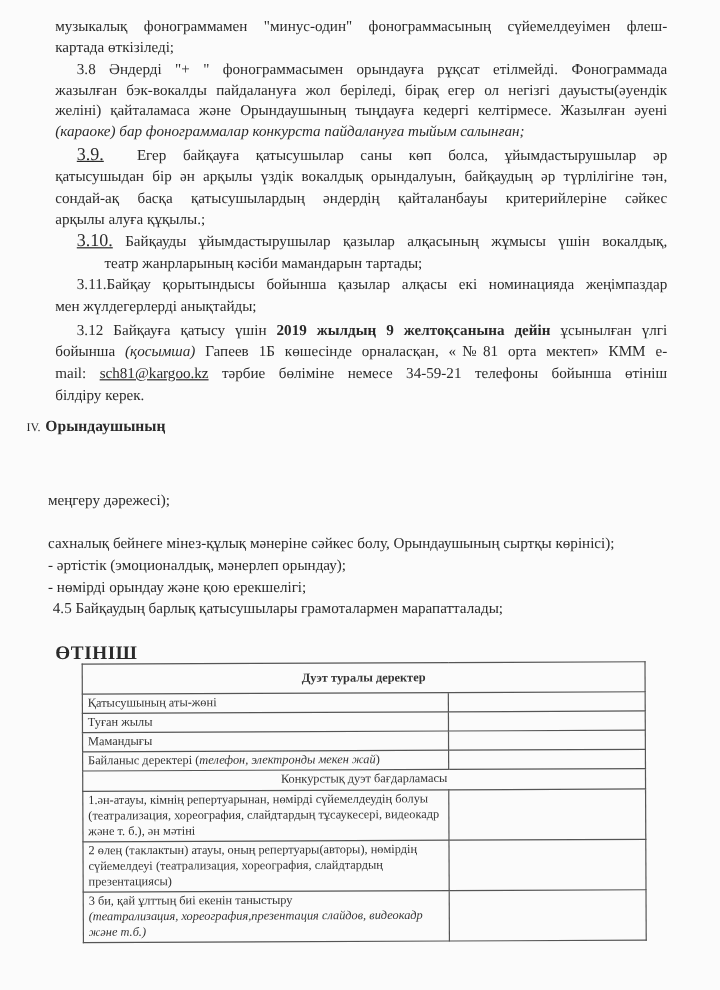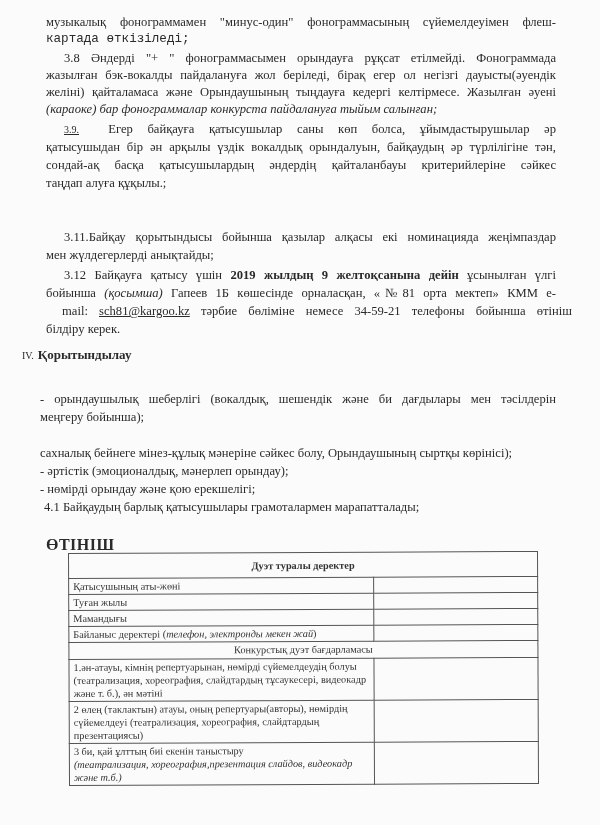--- a/index.html
+++ b/index.html
@@ -9,21 +9,21 @@
       font-family: "Liberation Serif", serif;
       color: #2a2a2a;
       position: relative;
     }
     .page { position: absolute; left: 0; top: 0; width: 600px; height: 825px; }
     .p { position: absolute; font-size: 12.6px; line-height: 16.5px; margin: 0; }
     .just { text-align: justify; text-align-last: justify; }
     .b { font-weight: bold; }
     .i { font-style: italic; }
     .u { text-decoration: underline; }
-    .small { font-size: 10px; text-decoration: underline; }
+    .small { font-size: 15px; text-decoration: underline; }
     .h-sec { font-weight: bold; font-size: 13px; }
     .roman { font-size: 10px; margin-right: 4px; }
     .title { position: absolute; left: 46px; top: 536px; font-size: 16px; font-weight: bold; letter-spacing: 0.5px; }
     table.form {
       position: absolute; left: 68px; top: 553px; width: 470px;
       border-collapse: collapse; font-size: 10.3px; line-height: 13px;
       transform: rotate(-0.25deg); transform-origin: left top;
     }
     table.form td {
       border: 1px solid #555; padding: 1px 4px; vertical-align: top; color: #333;
@@ -33,48 +33,49 @@
     table.form td.sub { text-align: center; height: 14px; }
     table.form tr.row td { height: 12px; }
     .clip { position: absolute; left: 0; top: 805px; width: 600px; height: 30px; background: #fbfbfb; }
   </style>
 </head>
 <body>
 
 <div class="page">
 
   <p class="p just" style="left:46px; top:14px; width:510px;">музыкалық фонограммамен "минус-один" фонограммасының сүйемелдеуімен флеш-</p>
-  <p class="p" style="left:46px; top:31px;font-family:Liberation Mono, monospace;">картада өткізіледі;</p>
+  <p class="p" style="left:46px; top:31px;">картада өткізіледі;</p>
 
   <p class="p just" style="left:64px; top:50px; width:492px;"><span>3.8</span> <span>Әндерді "+ " фонограммасымен орындауға рұқсат етілмейді. Фонограммада</span></p>
   <p class="p just" style="left:46px; top:67px; width:510px;">жазылған бэк-вокалды пайдалануға жол беріледі, бірақ егер ол негізгі дауысты(әуендік</p>
   <p class="p just" style="left:46px; top:84px; width:510px;">желіні) қайталамаса және Орындаушының тыңдауға кедергі келтірмесе. Жазылған әуені</p>
   <p class="p" style="left:46px; top:101px;font-style:italic;">(караоке) бар фонограммалар конкурста пайдалануға тыйым салынған;</p>
 
   <p class="p just" style="left:64px; top:121px; width:492px;"><span class="small">3.9.</span>&nbsp; <span>Егер байқауға қатысушылар саны көп болса, ұйымдастырушылар әр</span></p>
   <p class="p just" style="left:46px; top:139px; width:510px;">қатысушыдан бір ән арқылы үздік вокалдық орындалуын, байқаудың әр түрлілігіне тән,</p>
   <p class="p just" style="left:46px; top:157px; width:510px;">сондай-ақ басқа қатысушылардың әндердің қайталанбауы критерийлеріне сәйкес</p>
-  <p class="p" style="left:46px; top:175px;">таңдап алуға құқылы.;</p>
+  <p class="p" style="left:46px; top:175px;">арқылы алуға құқылы.;</p>
 
+  <p class="p just" style="left:64px; top:193px; width:492px;"><span class="small">3.10.</span> <span>Байқауды ұйымдастырушылар қазылар алқасының жұмысы үшін вокалдық,</span></p>
+  <p class="p" style="left:87px; top:211px;">театр жанрларының кәсіби мамандарын тартады;</p>
 
   <p class="p just" style="left:64px; top:229px; width:492px;">3.11.Байқау қорытындысы бойынша қазылар алқасы екі номинацияда жеңімпаздар</p>
   <p class="p" style="left:46px; top:247px;">мен жүлдегерлерді анықтайды;</p>
 
   <p class="p just" style="left:64px; top:267px; width:492px;"><span>3.12 Байқауға қатысу үшін </span><span class="b">2019 жылдың 9 желтоқсанына дейін</span><span> ұсынылған үлгі</span></p>
   <p class="p just" style="left:46px; top:285px; width:510px;"><span>бойынша </span><span class="i">(қосымша)</span><span>  Гапеев 1Б көшесінде орналасқан, «№81 орта мектеп» КММ е-</span></p>
-  <p class="p just" style="left:46px; top:303px; width:510px;margin-left:16px;"><span>mail: </span><span class="u">sch81@kargoo.kz</span><span> тәрбие бөліміне немесе 34-59-21 телефоны бойынша өтініш</span></p>
+  <p class="p just" style="left:46px; top:303px; width:510px;"><span>mail: </span><span class="u">sch81@kargoo.kz</span><span> тәрбие бөліміне немесе 34-59-21 телефоны бойынша өтініш</span></p>
   <p class="p" style="left:46px; top:321px;">білдіру керек.</p>
 
-  <p class="p" style="left:22px; top:347px;"><span class="roman">IV.</span><span class="h-sec">Қорытындылау</span></p>
-  <p class="p just" style="left:40px; top:391px; width:516px;">- орындаушылық шеберлігі (вокалдық, шешендік және би дағдылары мен тәсілдерін</p>
-  <p class="p" style="left:40px; top:409px;">меңгеру   бойынша);</p>
+  <p class="p" style="left:22px; top:347px;"><span class="roman">IV.</span><span class="h-sec">Орындаушының</span></p>
+  <p class="p" style="left:40px; top:409px;">меңгеру   дәрежесі);</p>
   <p class="p" style="left:40px; top:445px;">сахналық бейнеге мінез-құлық мәнеріне сәйкес болу, Орындаушының сыртқы көрінісі);</p>
   <p class="p" style="left:40px; top:463px;">- әртістік (эмоционалдық, мәнерлеп орындау);</p>
   <p class="p" style="left:40px; top:481px;">- нөмірді орындау және қою ерекшелігі;</p>
-  <p class="p" style="left:44px; top:499px;">4.1 Байқаудың барлық қатысушылары  грамоталармен  марапатталады;</p>
+  <p class="p" style="left:44px; top:499px;">4.5 Байқаудың барлық қатысушылары  грамоталармен  марапатталады;</p>
 
   <div class="title">ӨТІНІШ</div>
 
   <table class="form">
     <tbody>
         <tr>
       <td class="head" colspan="2">Дуэт туралы деректер</td>
     </tr>
     <tr class="row">
       <td class="c1">Қатысушының аты-жөні</td>

